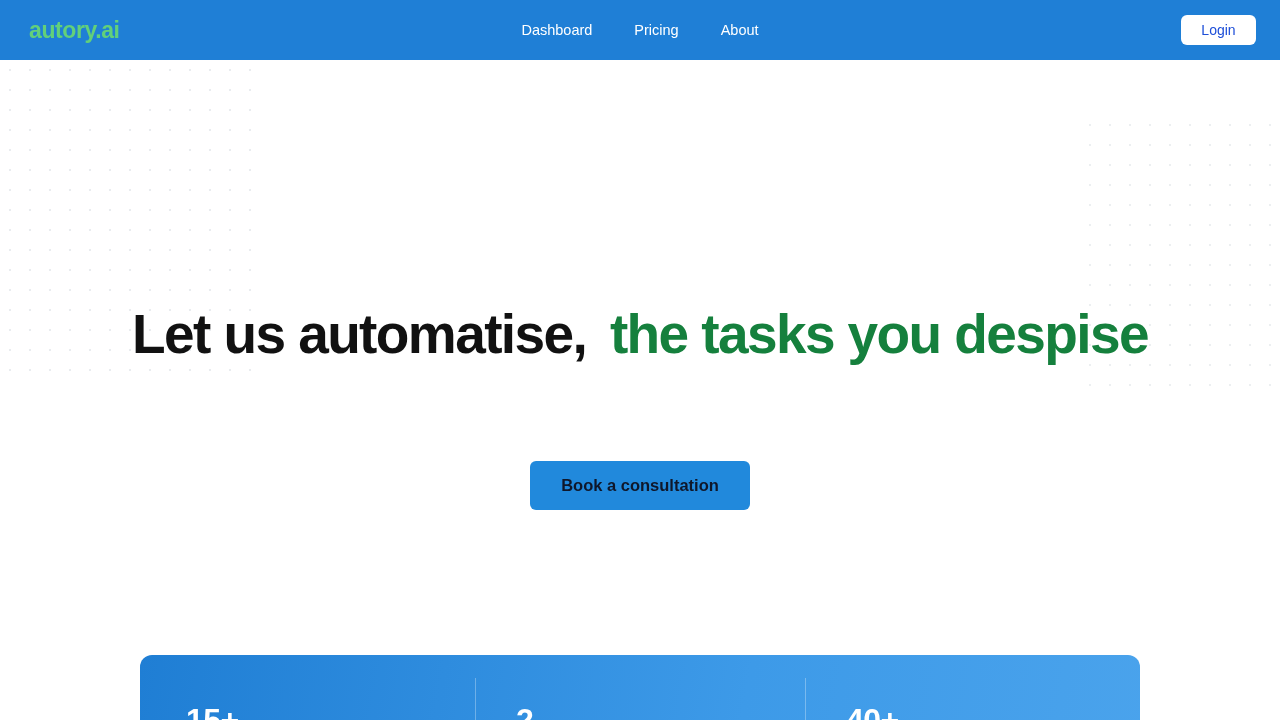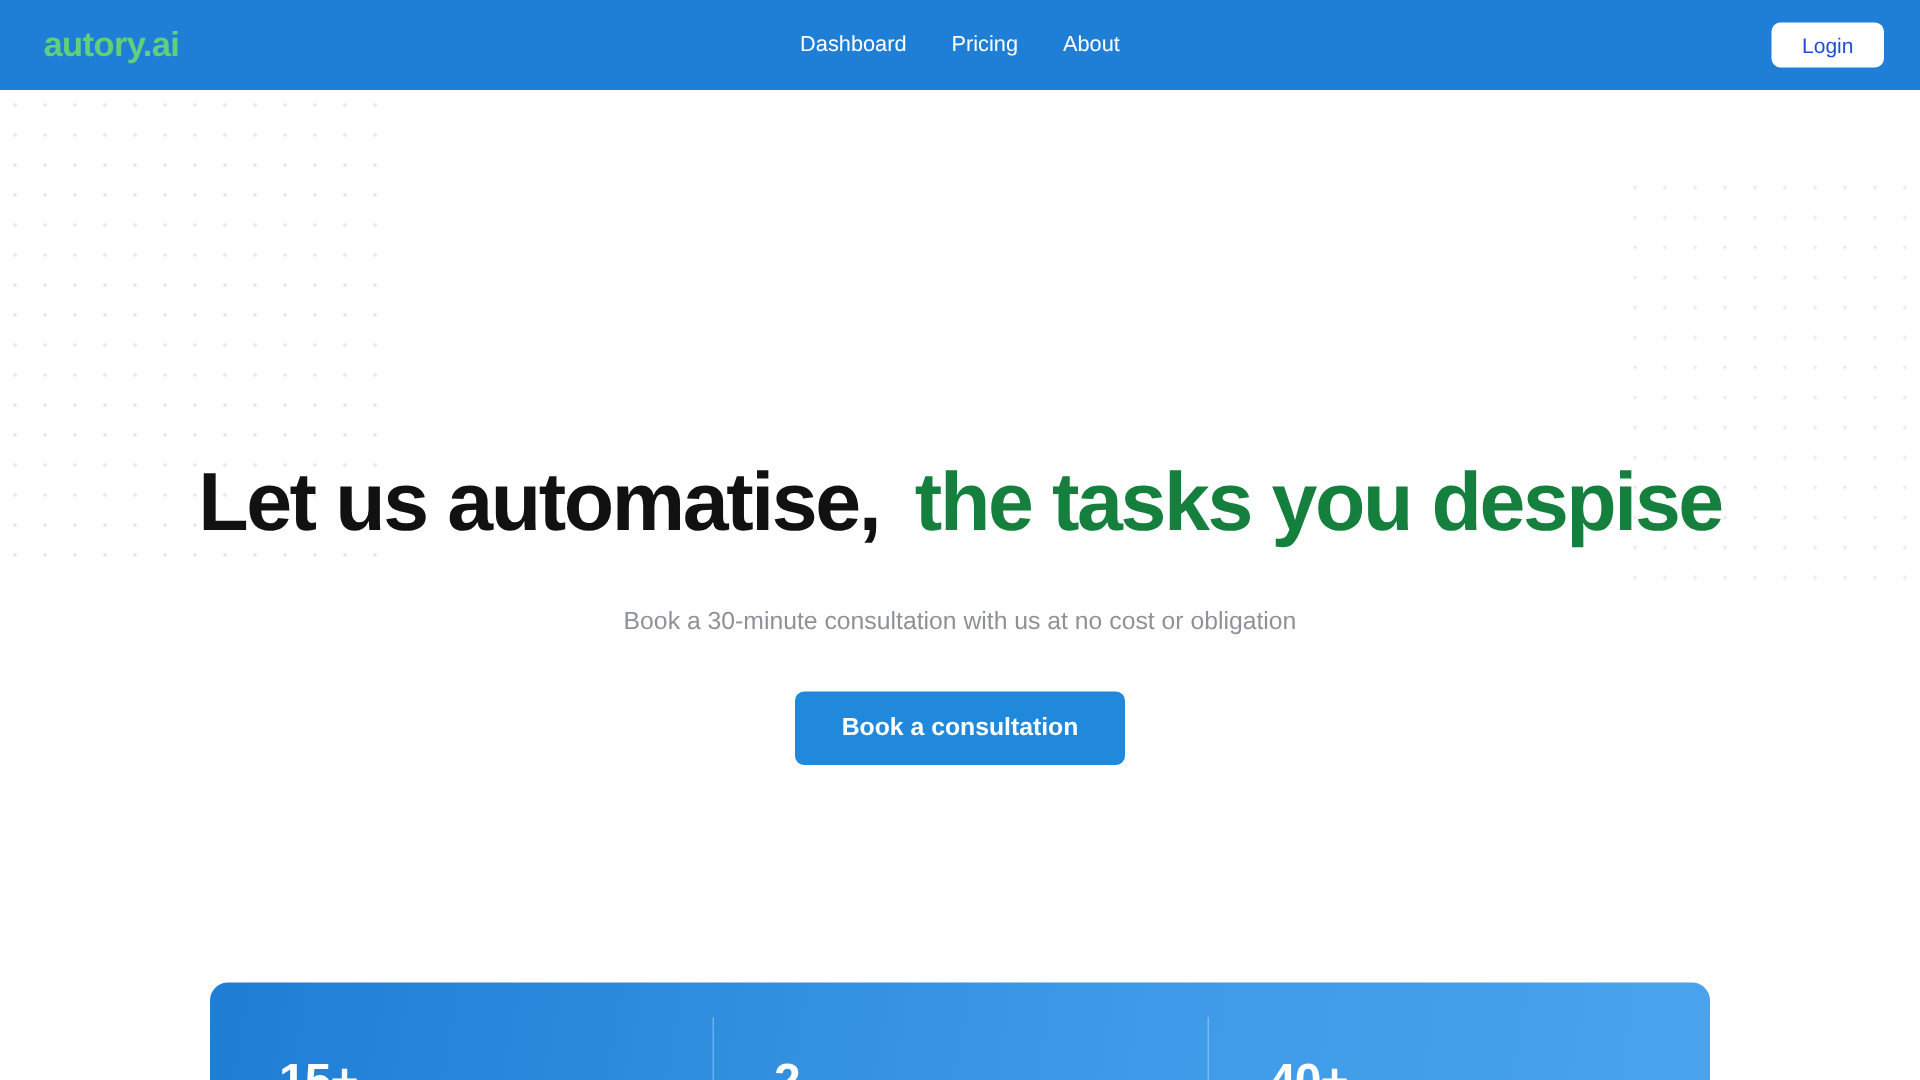--- a/index.html
+++ b/index.html
@@ -22,21 +22,21 @@
   .logo {
     position:absolute; left:24px; top:50%;
     transform:translateY(-50%);
     font-size:23px; font-weight:800;
     letter-spacing:-0.4px;
     color:#62d07a;
   }
   .nav {
     position:absolute; left:50%; top:50%;
     transform:translate(-50%,-50%);
-    display:flex; align-items:flex-end; gap:20px;
+    display:flex; align-items:flex-end; gap:32px;
   }
   .nav-link {
     color:#ffffff; font-size:14.5px; font-weight:400;
     text-decoration:none; white-space:nowrap; cursor:pointer;
   }
   .login-btn {
     position:absolute; right:24px; top:15px;
     width:75px; height:30px;
     background:#ffffff; color:#1d4ed8;
     border:none; border-radius:6px;
@@ -83,21 +83,21 @@
     width:1280px;
     font-size:16.5px; font-weight:400;
     line-height:28px;
     color:#8d9298;
   }
   .sub-line { display:block; }
 
   .cta {
     position:absolute; left:530px; top:401px;
     width:220px; height:49px;
-    background:#2189dc; color:#ffffff;
+    background:#2189dc; color:#0f172a;
     border:none; border-radius:6px;
     font-family:inherit; font-size:16.5px; font-weight:600;
     cursor:pointer;
     display:flex; align-items:center; justify-content:center;
   }
 
   
   .stats-card {
     position:absolute; left:140px; top:595px;
     width:1000px; height:130px;
@@ -151,21 +151,20 @@
   <div class="dots-right"></div>
 
   <div class="hero-inner">
 
     <h1 class="headline">
       <span>Let us automatise,</span>
       <span class="accent">the tasks you despise</span>
     </h1>
 
     <div class="sub">
-      <span class="sub-line">Book a 30-minute consultation with us at no cost or obligation</span>
     </div>
 
     <button class="cta">Book a consultation</button>
   </div>
 
   <div class="stats-card">
 
     <div class="stat">
       <div class="stat-value">15+</div>
       <div class="stat-label"></div>

